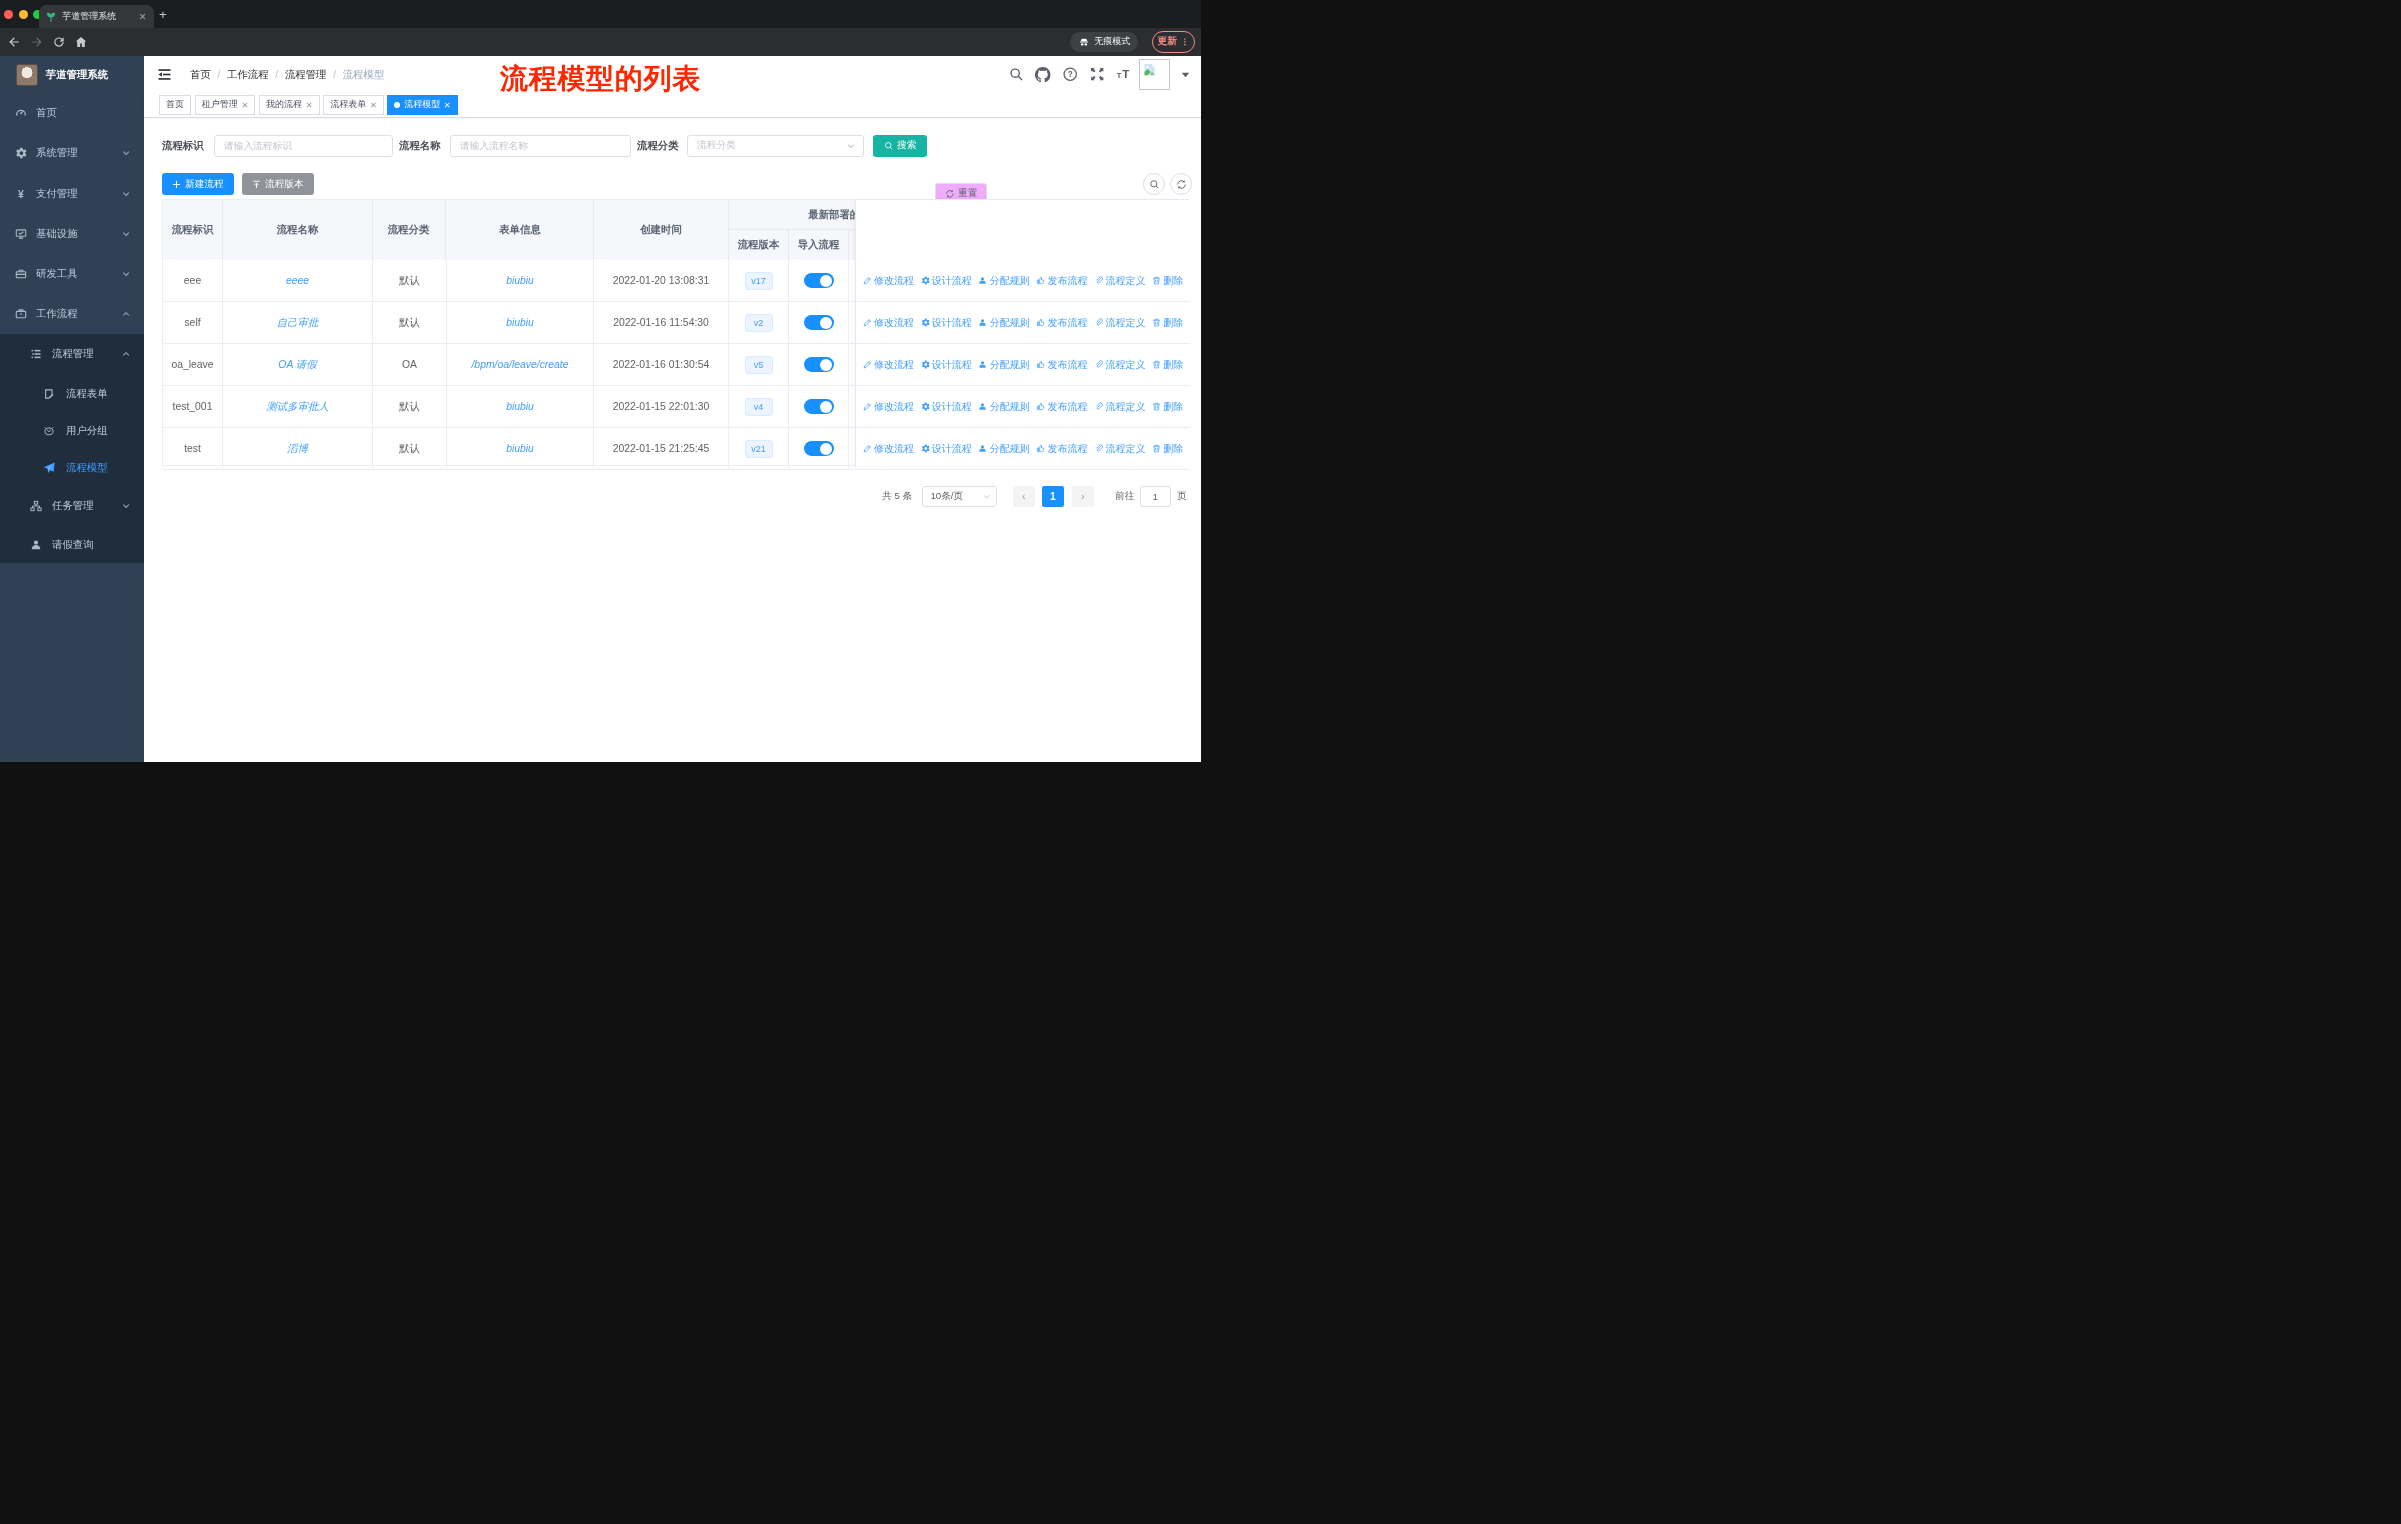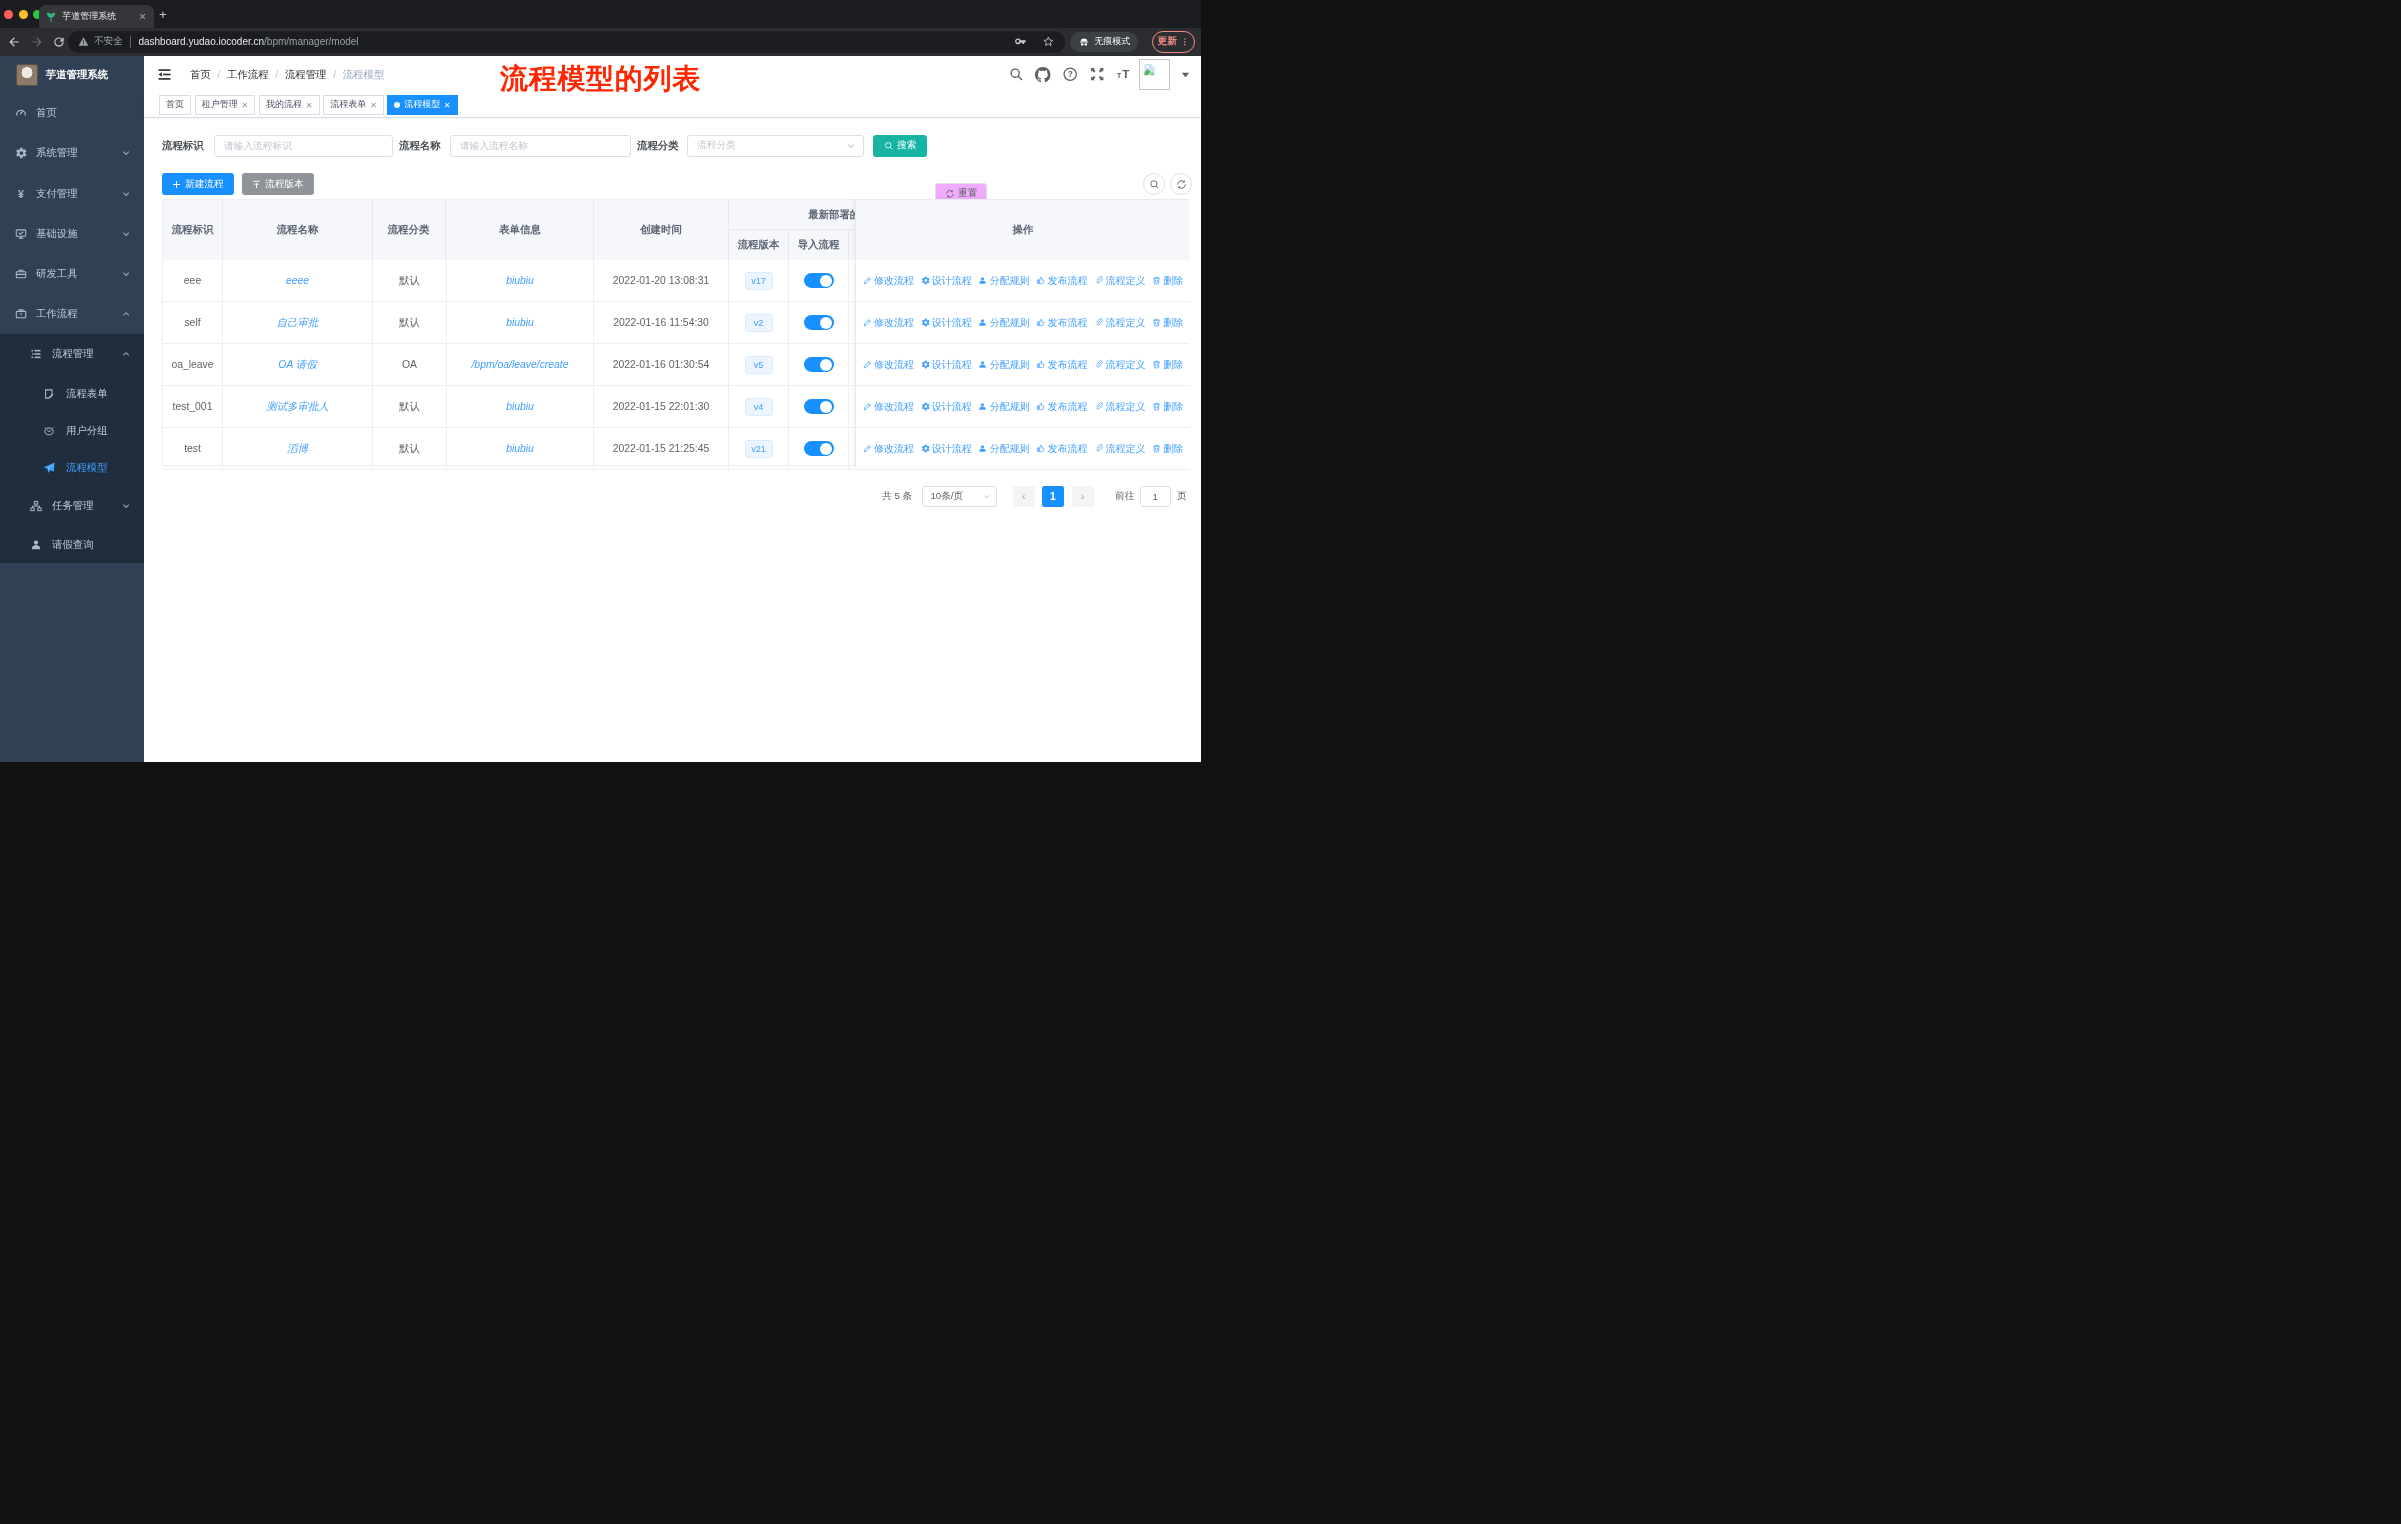--- a/index.html
+++ b/index.html
@@ -348,37 +348,20 @@
       </svg>
     <svg class="ic navic dim" style="left:30px" viewBox="0 0 19 19" width="14" height="14">
         <use href="#i-fwd"></use>
       </svg>
     <svg class="ic navic" style="left:52px" viewBox="0 0 19 19" width="14" height="14">
         <use href="#i-reload"></use>
       </svg>
     <svg class="ic navic" style="left:74px" viewBox="0 0 19 19" width="14" height="14">
         <use href="#i-home"></use>
       </svg>
-    <div class="omnibox">
-      <svg class="ic" width="11" height="11" style="color:#9aa0a6" viewBox="0 0 15 15">
-          <use href="#i-warn"></use>
-        </svg>
-      <span class="sec-label">不安全</span>
-      <span class="omni-div"></span>
-      <span class="url-host">dashboard.yudao.iocoder.cn</span>
-        <span class="url-path">/bpm/manager/model</span>
-      <span class="omni-right">
-        <svg class="ic" width="12.7" height="12.7" viewBox="0 0 17 17">
-            <use href="#i-key"></use>
-          </svg>
-        <svg class="ic" width="12.7" height="12.7" viewBox="0 0 17 17">
-            <use href="#i-star"></use>
-          </svg>
-      </span>
-    </div>
     <div class="incog-chip">
       <svg class="ic" width="12" height="12" viewBox="0 0 16 16">
           <use href="#i-incog"></use>
         </svg>
       <span>无痕模式</span>
     </div>
     <div class="update-pill">
       <span>更新</span>
       <svg class="ic" width="9.7" height="9.7" viewBox="0 0 13 13">
           <use href="#i-kebab"></use>
@@ -746,21 +729,20 @@
     <div class="td" style="width:60px">
       <span class="switch">
                     <span class="knob"></span>
                   </span>
     </div>
     <div class="td filler" style="flex:1"></div>
   </div>
 </div>
 
           <div class="opcol">
-            <div class="ophead">操作</div>
             <div style="position:absolute;left:0;top:60px;width:100%" id="obody">
   <div class="oprow">
     <a class="oplink">
       <svg class="ic" viewBox="0 0 12 12" width="9" height="9">
                       <use href="#i-pencil"></use>
                     </svg>
                     <span class="op-label">修改流程</span>
                   </a>
     <a class="oplink">
       <svg class="ic" viewBox="0 0 12 12" width="9" height="9">

